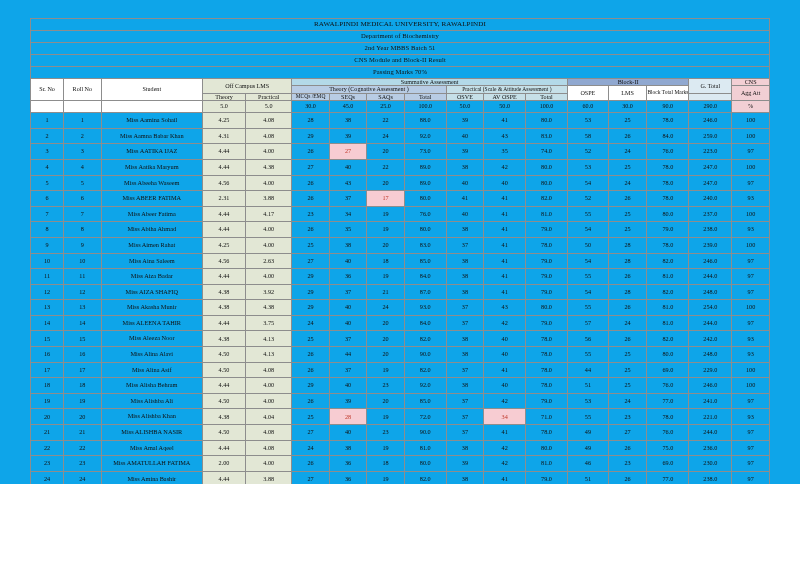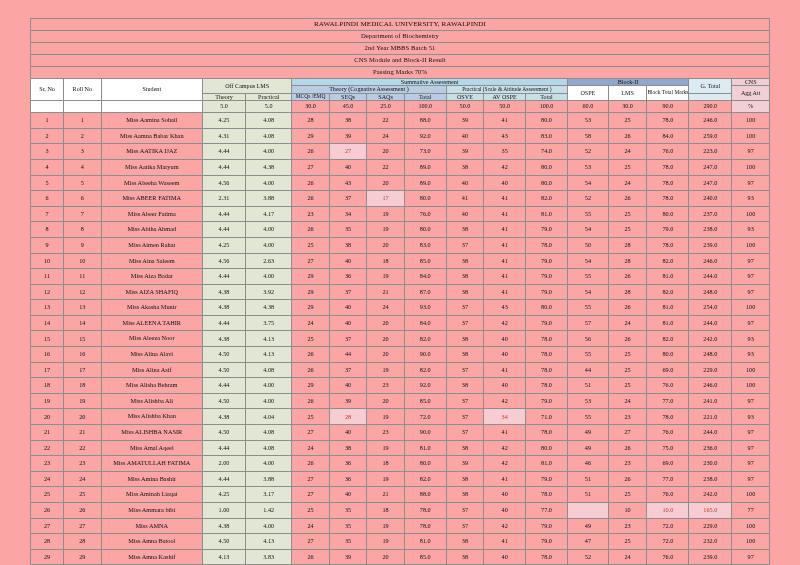--- a/index.html
+++ b/index.html
@@ -3,23 +3,23 @@
 <meta charset="utf-8">
 <style>
   html, body {
     margin: 0;
     padding: 0;
     background: #ffffff;
     font-family: "Liberation Serif", serif;
   }
   #page {
     width: 800px;
-    height: 565px;
+    height: 484px;
     position: relative;
-    background: #fca5a5;
+    background: #0ea5e9;
     box-sizing: border-box;
     padding: 18px 30px 0 30px;
   }
   table.sheet {
     border-collapse: collapse;
     table-layout: fixed;
     width: 740px;
     font-size: 6.1px;
     color: #111;
   }

